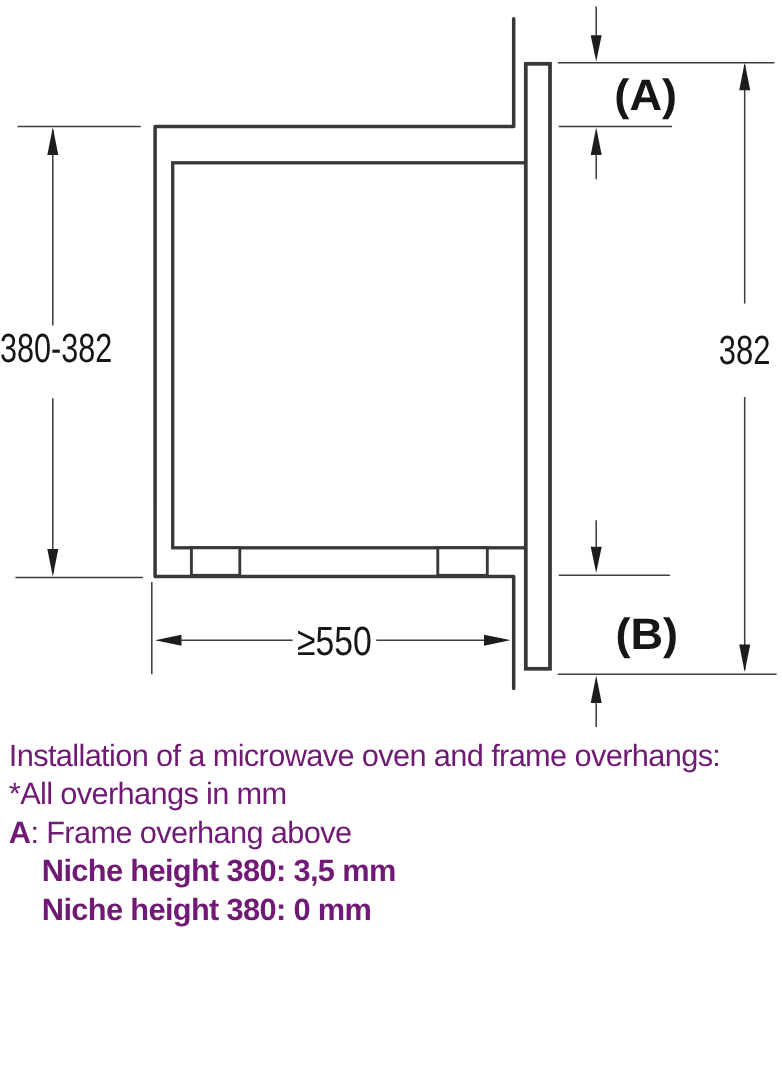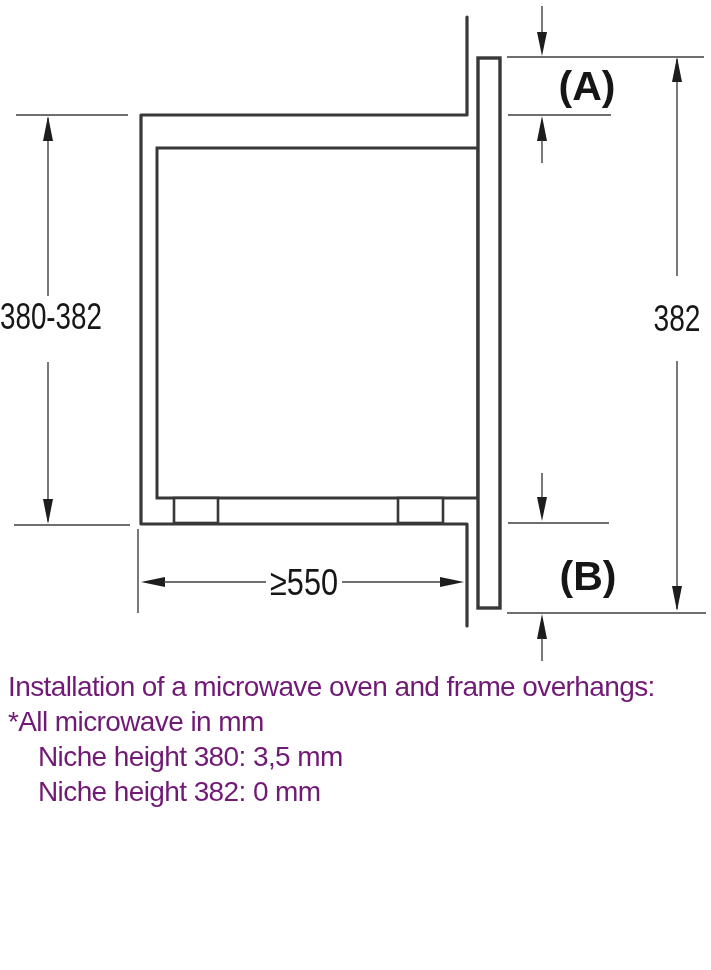--- a/index.html
+++ b/index.html
@@ -35,21 +35,21 @@
     position: absolute;
     left: 8px;
     top: 669px;
     color: #701a75;
     font-size: 28px;
     letter-spacing: -0.6px;
     line-height: 35px;
     white-space: nowrap;
   }
   .note-line { height: 35px; }
-  .note-line.indent { padding-left: 30px; }
+  .note-line.indent { padding-left: 30px; font-weight: bold; }
   .key-bold { font-weight: bold; }
 </style>
 </head>
 <body>
 
 <div class="page">
 
   <svg class="drawing" width="711" height="666" viewBox="0 0 711 666" xmlns="http://www.w3.org/2000/svg">
 
     <polyline points="467,17 467,115 141,115 141,524 467,524 467,626" fill="none" stroke="#383838" stroke-width="3.2" stroke-linejoin="round" stroke-linecap="round"></polyline>
@@ -104,18 +104,19 @@
       <polygon points="542,521 537,497 547,497" stroke="none"></polygon>
       <line x1="507" y1="613" x2="706" y2="613"></line>
       <polygon points="542,614 537,639 547,639" stroke="none"></polygon>
       <line x1="542" y1="638" x2="542" y2="661"></line>
     </g>
     <text class="dim-label" x="588" y="590" text-anchor="middle" textLength="57" lengthAdjust="spacingAndGlyphs">(B)</text>
   </svg>
 
   <div class="notes">
     <div class="note-line">Installation of a microwave oven and frame overhangs:</div>
-    <div class="note-line">*All microwave in mm</div>
+    <div class="note-line">*All overhangs in mm</div>
+    <div class="note-line"><span class="key-bold">A</span><span>: Frame overhang above</span></div>
     <div class="note-line indent">Niche height 380: 3,5 mm</div>
-    <div class="note-line indent">Niche height 382: 0 mm</div>
+    <div class="note-line indent">Niche height 380: 0 mm</div>
   </div>
 
 </div>
 
 </body></html>

